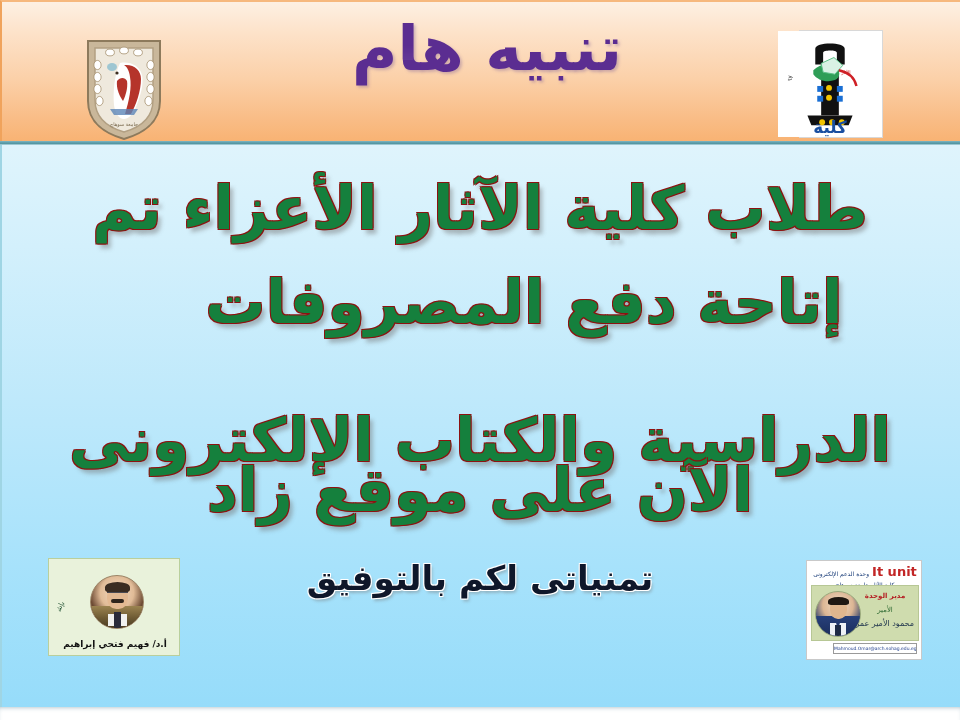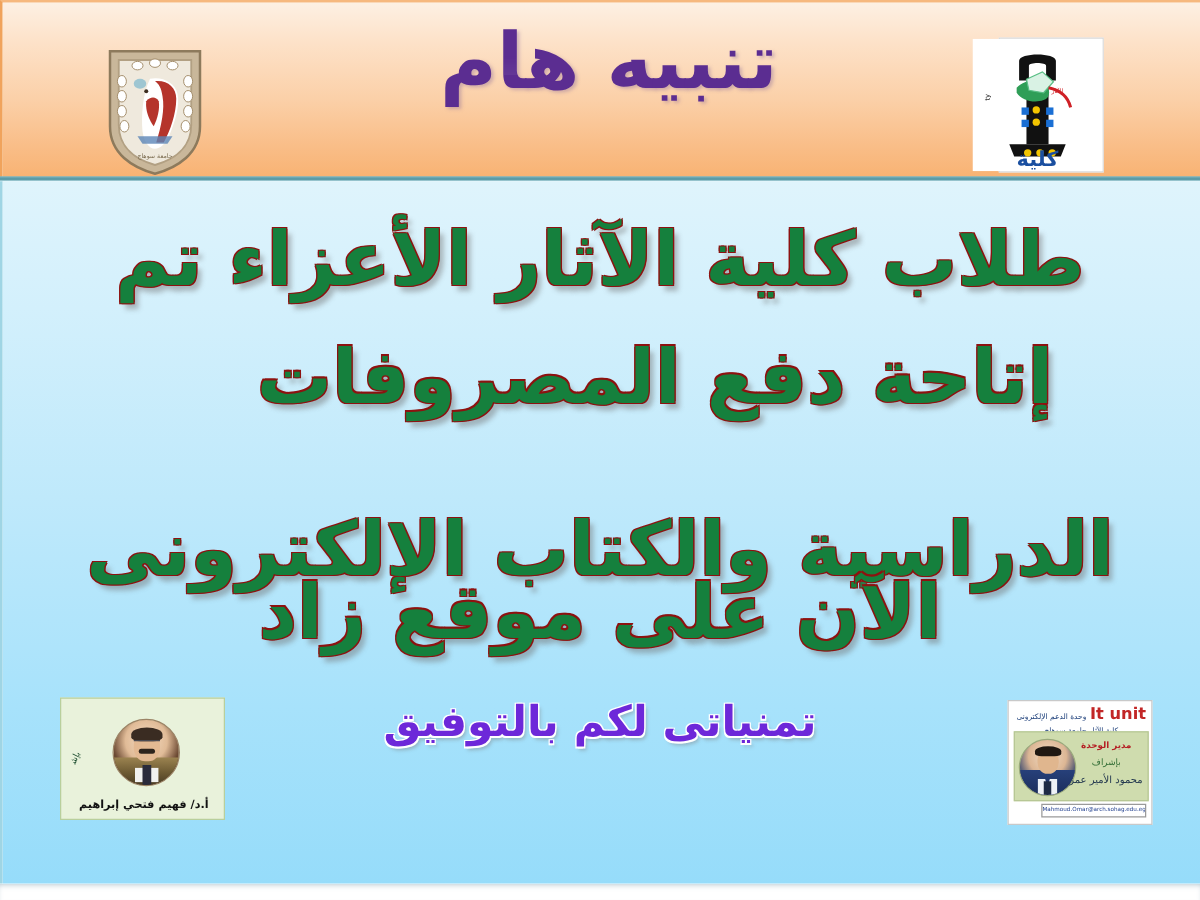--- a/index.html
+++ b/index.html
@@ -162,21 +162,21 @@
     position: absolute;
     left: 0;
     top: 558px;
     width: 960px;
     text-align: center;
     direction: rtl;
     white-space: nowrap;
     font-family: "DejaVu Sans", "Liberation Sans", sans-serif;
     font-weight: bold;
     font-size: 34px;
-    color: #6d28d9;
+    color: #0f172a;
     text-shadow:
        -1px -1px 0 #ffffff,
         1px -1px 0 #ffffff,
        -1px  1px 0 #ffffff,
         1px  1px 0 #ffffff,
         2px 3px 3px rgba(120,120,120,0.40);
   }
 
   
   .dean-card {
@@ -558,20 +558,20 @@
     </div>
     <div class="it-body">
       <div class="it-photo">
         <div class="suit2"></div>
         <div class="shirt2"></div>
         <div class="tie2"></div>
         <div class="head2"></div>
         <div class="hair2"></div>
       </div>
       <div class="it-role">مدير الوحدة</div>
-      <div class="it-doc">بإشراف</div>
+      <div class="it-doc">الأمير</div>
       <div class="it-person">محمود الأمير عمر</div>
     </div>
     <div class="it-contact">Mahmoud.Omar@arch.sohag.edu.eg</div>
   </div>
 
   <div class="bottom-strip"></div>
 </div>
 
 </body></html>

